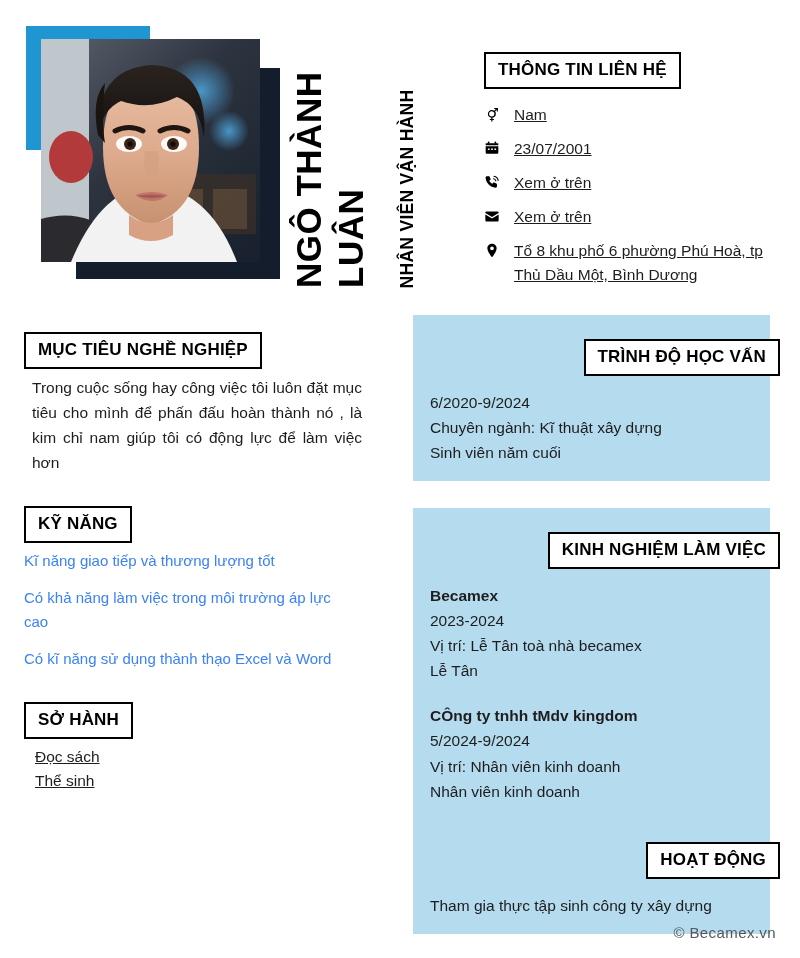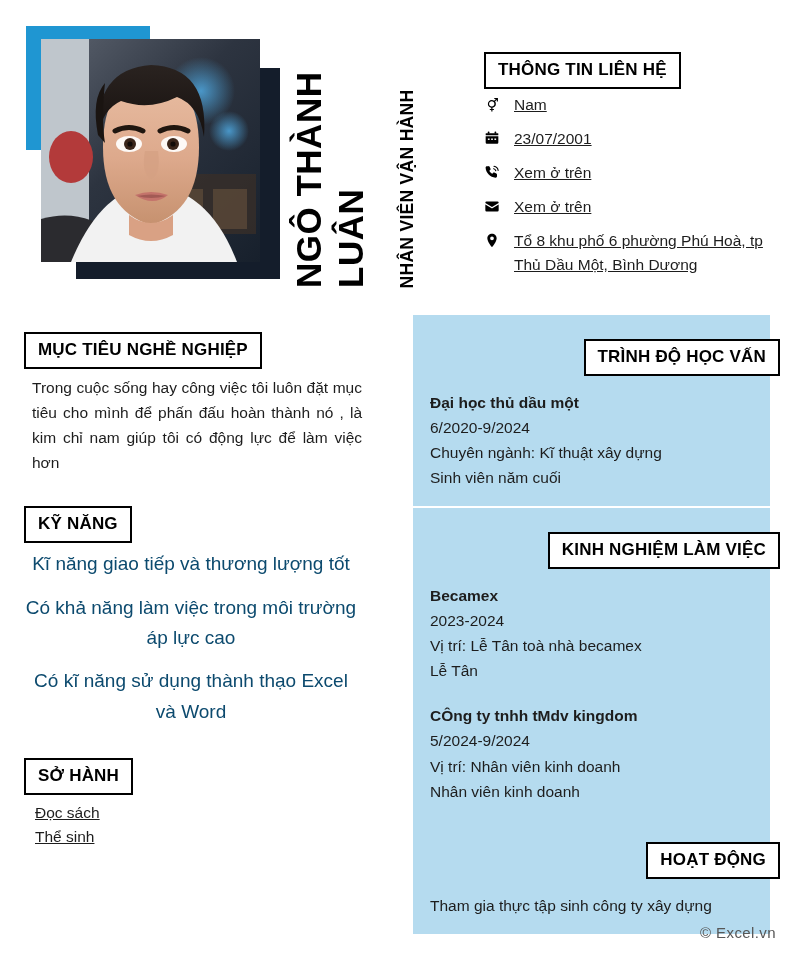--- a/index.html
+++ b/index.html
@@ -95,21 +95,21 @@
     font-weight: 700;
     font-size: 17px;
     letter-spacing: 0.2px;
     line-height: 1.05;
     color: #000;
     white-space: nowrap;
   }
 
   
   .contact { position: absolute; left: 484px; top: 52px; width: 300px; }
-  .contact-title-row { margin-bottom: 4px; }
+  .contact-title-row { margin-bottom: 14px; }
 
   .contact-list { list-style: none; }
   .contact-item {
     display: flex;
     align-items: flex-start;
     margin-bottom: 10px;
     font-size: 15.5px;
     line-height: 1.55;
     color: #1d1d1d;
     text-decoration: underline;
@@ -134,26 +134,25 @@
     font-size: 15.5px;
     line-height: 1.62;
     text-align: justify;
     text-align-last: left;
     color: #1d1d1d;
     padding: 0 2px 0 8px;
   }
 
   .skills { margin-top: 31px; }
   .skill-item {
-    font-size: 19px;
+    font-size: 15px;
     line-height: 1.6;
-    color: #0c4a6e;
+    color: #3b82f6;
     margin-bottom: 13px;
     padding-right: 6px;
-    text-align: center;
   }
   .skill-item:last-child { margin-bottom: 0; }
 
   .hobbies { margin-top: 31px; }
   .hobby-item {
     font-size: 15.5px;
     line-height: 1.55;
     color: #1d1d1d;
     padding-left: 11px;
     text-decoration: underline;
@@ -356,21 +355,20 @@
     </section>
 
   </div>
 
   <section class="panel" id="panel-education">
     <div class="panel-head">
       <span class="sec-box">TRÌNH ĐỘ HỌC VẤN</span>
     </div>
     <div class="panel-body">
       <div class="entry">
-        <div class="entry-org">Đại học thủ dầu một</div>
         <div class="entry-line">6/2020-9/2024</div>
         <div class="entry-line">Chuyên ngành: Kĩ thuật xây dựng</div>
         <div class="entry-line">Sinh viên năm cuối</div>
       </div>
     </div>
   </section>
 
   <section class="panel" id="panel-experience">
     <div class="panel-head">
       <span class="sec-box">KINH NGHIỆM LÀM VIỆC</span>
@@ -393,15 +391,15 @@
 
   <section class="panel" id="panel-activities">
     <div class="panel-head">
       <span class="sec-box">HOẠT ĐỘNG</span>
     </div>
     <div class="panel-body">
       <div class="entry-line">Tham gia thực tập sinh công ty xây dựng</div>
     </div>
   </section>
 
-  <div class="footer">©  Excel.vn</div>
+  <div class="footer">©  Becamex.vn</div>
 
 </div>
 
 </body></html>

